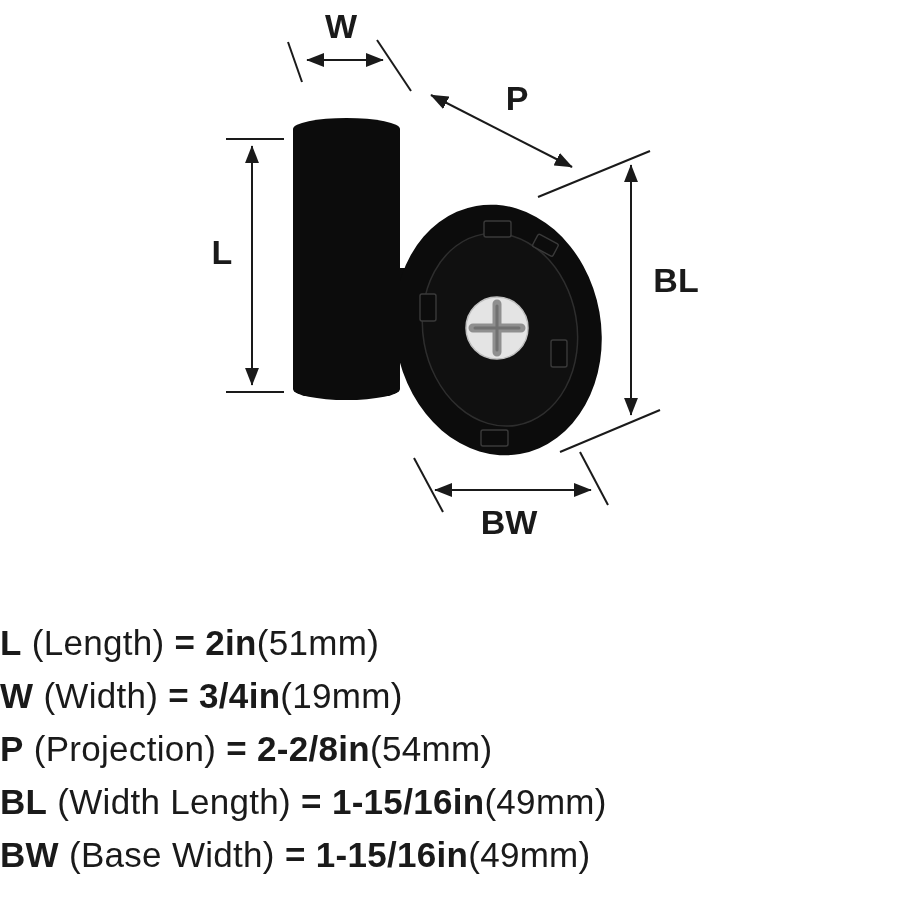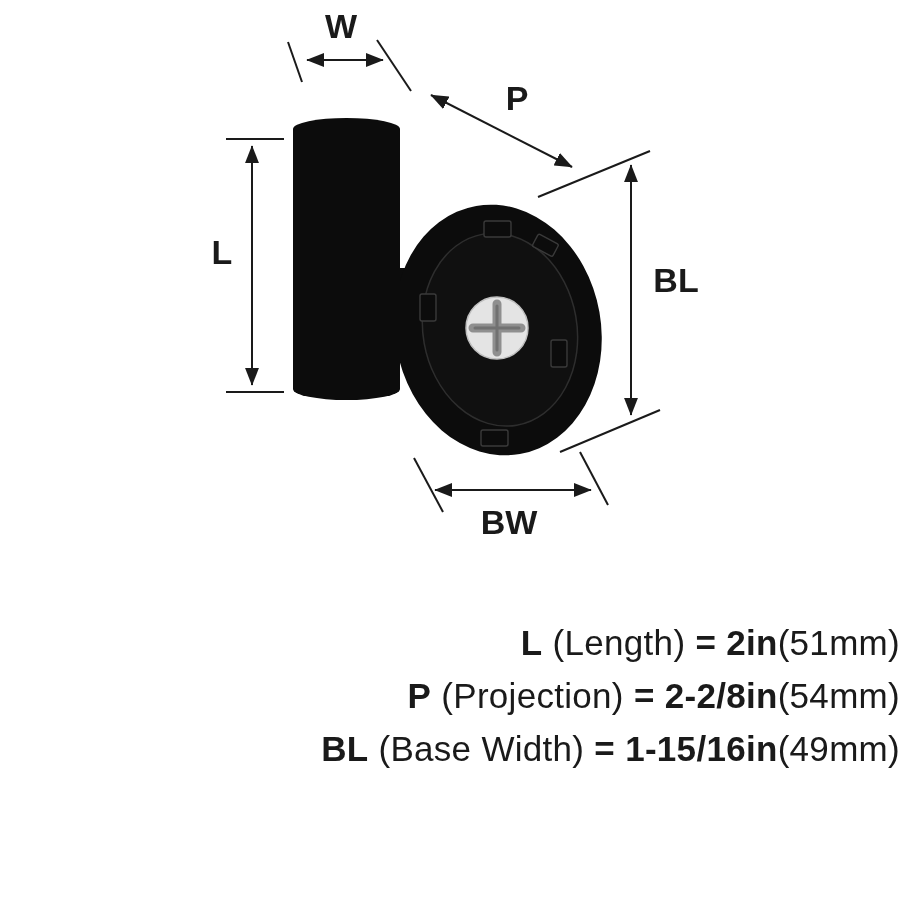--- a/index.html
+++ b/index.html
@@ -20,21 +20,21 @@
     display: block;
   }
   .dim-label {
     font-family: "Liberation Sans", sans-serif;
     font-weight: 700;
     font-size: 34px;
     fill: #1a1a1a;
   }
   .specs {
     margin-top: 44px;
-    text-align: right;
+    text-align: left;
     font-size: 35px;
     color: #1a1a1a;
     letter-spacing: 0.3px;
   }
   .spec-row {
     line-height: 53px;
     white-space: nowrap;
   }
   .b { font-weight: 700; }
   .r { font-weight: 400; }
@@ -117,30 +117,42 @@
 
   <div class="specs">
 
     <div class="spec-row">
       <span class="b">L</span>
       <span class="r">(Length)</span>
       <span class="b">=</span>
       <span class="b">2in</span><span class="r">(51mm)</span>
     </div>
 
+    <div class="spec-row">
+      <span class="b">W</span>
+      <span class="r">(Width)</span>
+      <span class="b">=</span>
+      <span class="b">3/4in</span><span class="r">(19mm)</span>
+    </div>
 
     <div class="spec-row">
       <span class="b">P</span>
       <span class="r">(Projection)</span>
       <span class="b">=</span>
       <span class="b">2-2/8in</span><span class="r">(54mm)</span>
     </div>
 
     <div class="spec-row">
       <span class="b">BL</span>
+      <span class="r">(Width Length)</span>
+      <span class="b">=</span>
+      <span class="b">1-15/16in</span><span class="r">(49mm)</span>
+    </div>
+
+    <div class="spec-row">
+      <span class="b">BW</span>
       <span class="r">(Base Width)</span>
       <span class="b">=</span>
       <span class="b">1-15/16in</span><span class="r">(49mm)</span>
     </div>
 
-
   </div>
 </div>
 
 </body></html>

